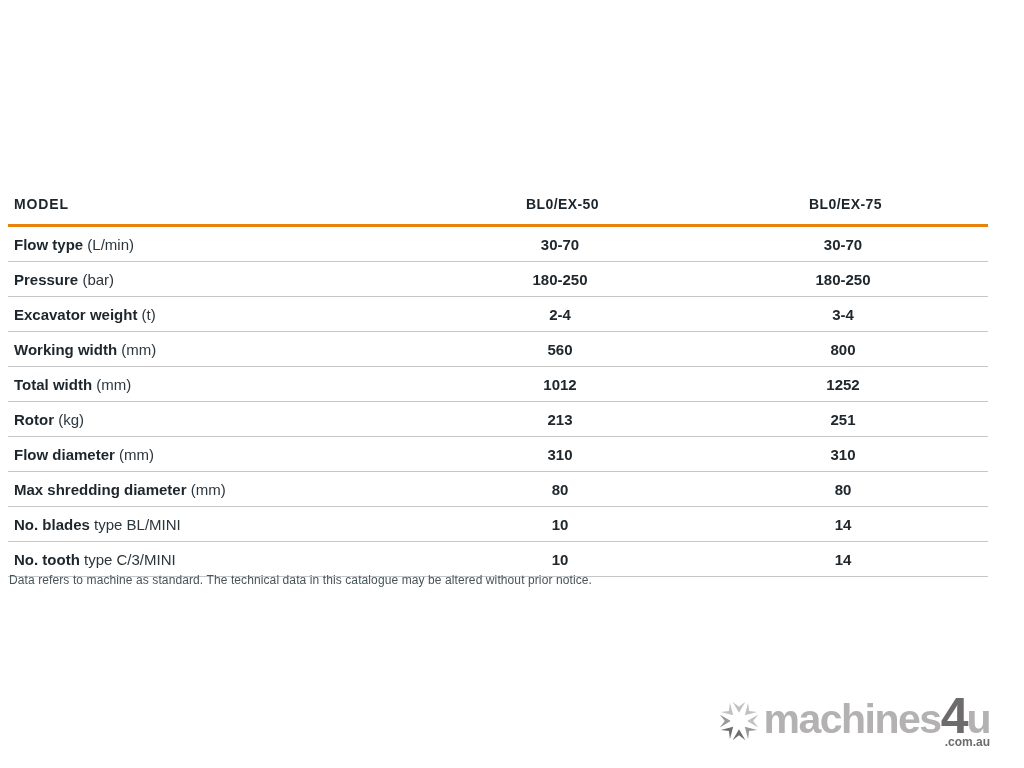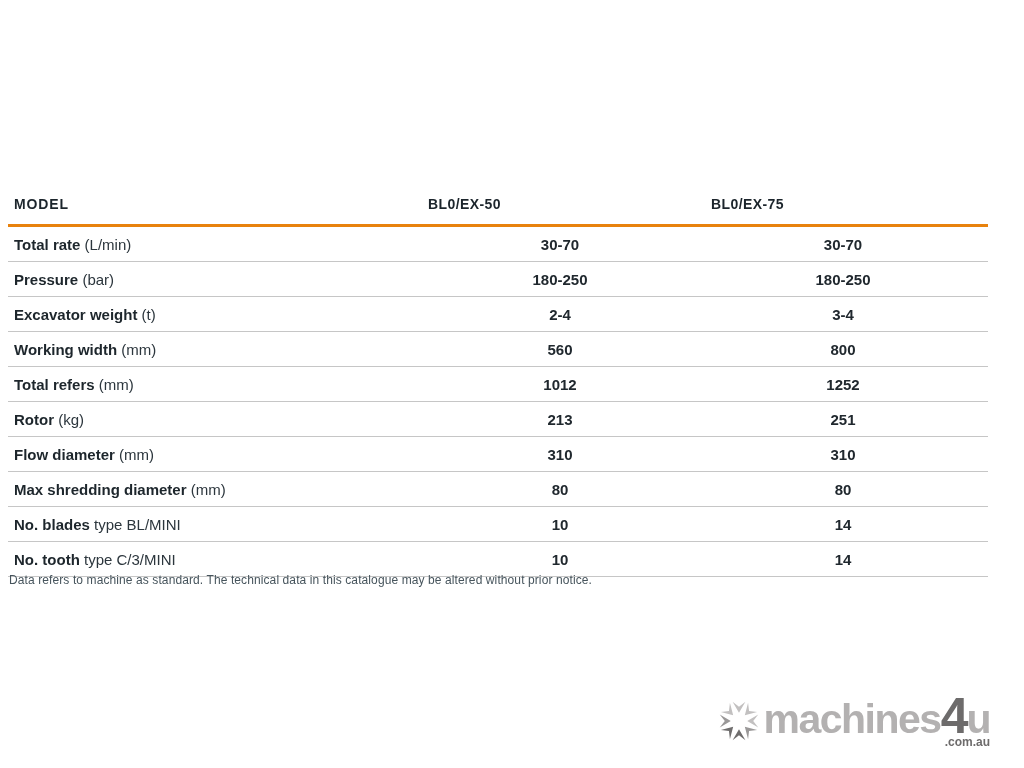--- a/index.html
+++ b/index.html
@@ -28,21 +28,21 @@
     font-size: 14px;
     font-weight: bold;
     color: #1c252c;
     letter-spacing: 0.9px;
     padding: 6px 0 12px 6px;
     border-bottom: 3px solid #e8820d;
     text-align: left;
     vertical-align: bottom;
   }
   table.spec th.val-head {
-    text-align: left;
+    text-align: center;
     padding-right: 8px;
     letter-spacing: 0.4px;
   }
 
   table.spec td {
     height: 32px;
     border-bottom: 1px solid #c6c6c6;
     vertical-align: middle;
     font-size: 15px;
     color: #20282e;
@@ -114,21 +114,21 @@
     <thead>
       <tr>
         <th>MODEL</th>
         <th class="val-head">BL0/EX-50</th>
         <th class="val-head">BL0/EX-75</th>
       </tr>
     </thead>
     <tbody id="spec-rows">
     <tr>
       <td class="label-cell">
-        <span class="row-name">Total rate</span>
+        <span class="row-name">Flow type</span>
         <span class="row-unit">(L/min)</span>
       </td>
       <td class="val-cell">30-70</td>
       <td class="val-cell">30-70</td>
     </tr>
 
     <tr>
       <td class="label-cell">
         <span class="row-name">Pressure</span>
         <span class="row-unit">(bar)</span>
@@ -150,21 +150,21 @@
       <td class="label-cell">
         <span class="row-name">Working width</span>
         <span class="row-unit">(mm)</span>
       </td>
       <td class="val-cell">560</td>
       <td class="val-cell">800</td>
     </tr>
 
     <tr>
       <td class="label-cell">
-        <span class="row-name">Total refers</span>
+        <span class="row-name">Total width</span>
         <span class="row-unit">(mm)</span>
       </td>
       <td class="val-cell">1012</td>
       <td class="val-cell">1252</td>
     </tr>
 
     <tr>
       <td class="label-cell">
         <span class="row-name">Rotor</span>
         <span class="row-unit">(kg)</span>

